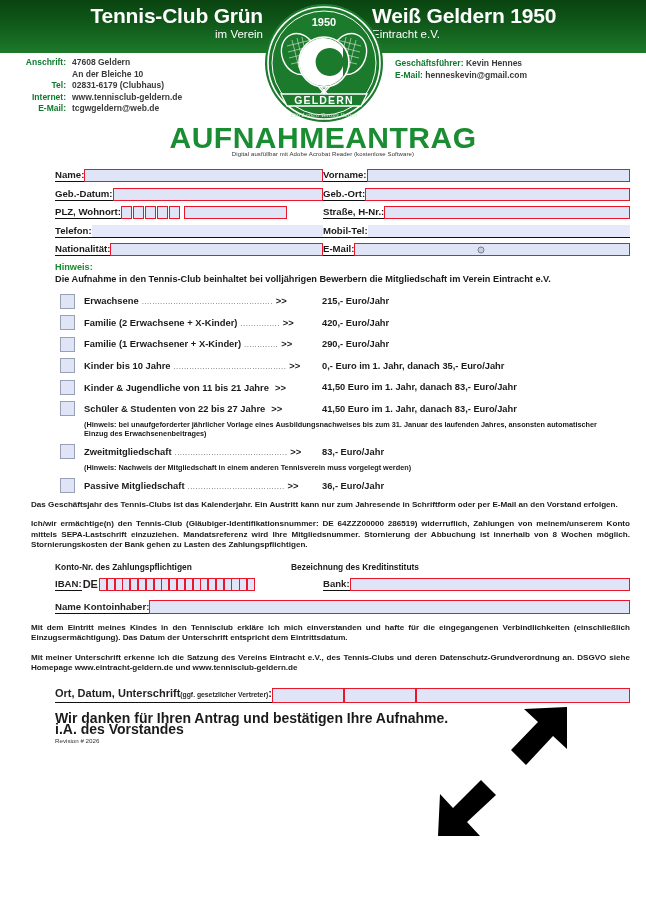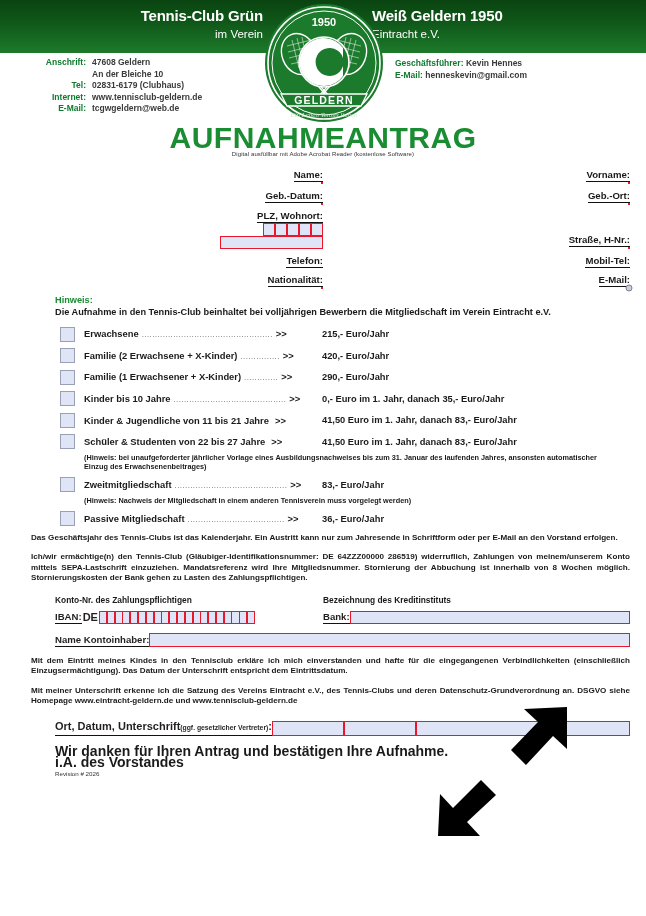--- a/index.html
+++ b/index.html
@@ -18,21 +18,21 @@
     position:relative;
     height:53px;
     background:linear-gradient(180deg,#0a4410 0%, #10591a 45%, #1d7a2a 100%);
     overflow:visible;
   }
   .header-left {
     position:absolute; left:0; top:4px; width:275px;
     text-align:right; padding-right:12px; color:#ffffff;
   }
   .club-name {
-    font-size:15px; font-weight:bold; letter-spacing:-0.2px; line-height:23px;
+    font-size:21px; font-weight:bold; letter-spacing:-0.2px; line-height:23px;
     white-space:nowrap;
   }
   .club-sub { font-size:11.5px; line-height:15px; }
   .header-right {
     position:absolute; left:372px; top:4px; width:275px;
     text-align:left; color:#ffffff;
   }
   .header-right .club-name { text-align:left; }
   .header-right .club-sub { text-align:left; }
 
@@ -43,21 +43,21 @@
   }
 
   
   .contact {
     position:relative; height:67px;
   }
   .contact-left {
     position:absolute; left:0px; top:4px; width:262px;
     font-size:8.5px; line-height:11.6px;
   }
-  .crow { display:flex;padding-left:20px; }
+  .crow { display:flex; }
   .clabel {
     width:72px; text-align:right; padding-right:6px;
     color:#0e7a2e; font-weight:bold; flex:none;
   }
   .cval { color:#3a3a3a; font-weight:bold; }
   .contact-right {
     position:absolute; left:395px; top:4px;
     font-size:8.5px; line-height:12px;
   }
   .contact-right div { white-space:nowrap; }
@@ -70,21 +70,21 @@
     font-size:30px; font-weight:bold; color:#1a8c32;
     letter-spacing:0.5px; line-height:32px;
   }
   .title-sub {
     font-size:6px; color:#333; margin-top:-3px; letter-spacing:0.1px;
   }
 
   
   .form { margin:11px 0 0 0; padding:0 16px 0 55px; }
   .frow { display:flex; margin-bottom:4.5px; align-items:flex-end; }
-  .fcol { display:flex; align-items:flex-end;flex-direction:column; }
+  .fcol { display:flex; align-items:flex-end; }
   .fcol.left  { width:268px; flex:none; }
   .fcol.right { flex:1; }
   .flabel {
     font-size:9.6px; font-weight:bold; color:#1a1a1a;
     border-bottom:1.1px solid #111;
     white-space:nowrap; padding-bottom:0px; line-height:13px;
   }
   .fbox {
     background:#dfe4f7; border:1.2px solid #e8172c;
     height:13px; flex:1; margin-left:0px;
@@ -148,21 +148,21 @@
     line-height:10.5px; text-align:justify;
   }
   .para.p1 { margin-top:3px; }
   .para.p2 { margin-top:9px; }
 
   
   .banklabels {
     display:flex; padding:0 16px 0 55px; margin-top:11px;
     font-size:8.4px; font-weight:bold; color:#1a1a1a;
   }
-  .banklabels .bl { width:268px; }
+  .banklabels .bl { width:236px; }
   .bankrow { display:flex; align-items:flex-end; padding:0 16px 0 55px; margin-top:5px; }
   .ibanwrap { width:268px; display:flex; align-items:flex-end; }
   .iban-label {
     font-size:9.6px; font-weight:bold; border-bottom:1.1px solid #111;
     line-height:13px;
   }
   .de {
     font-size:11px; font-weight:bold; padding:0 1px;
     line-height:13px;
   }

